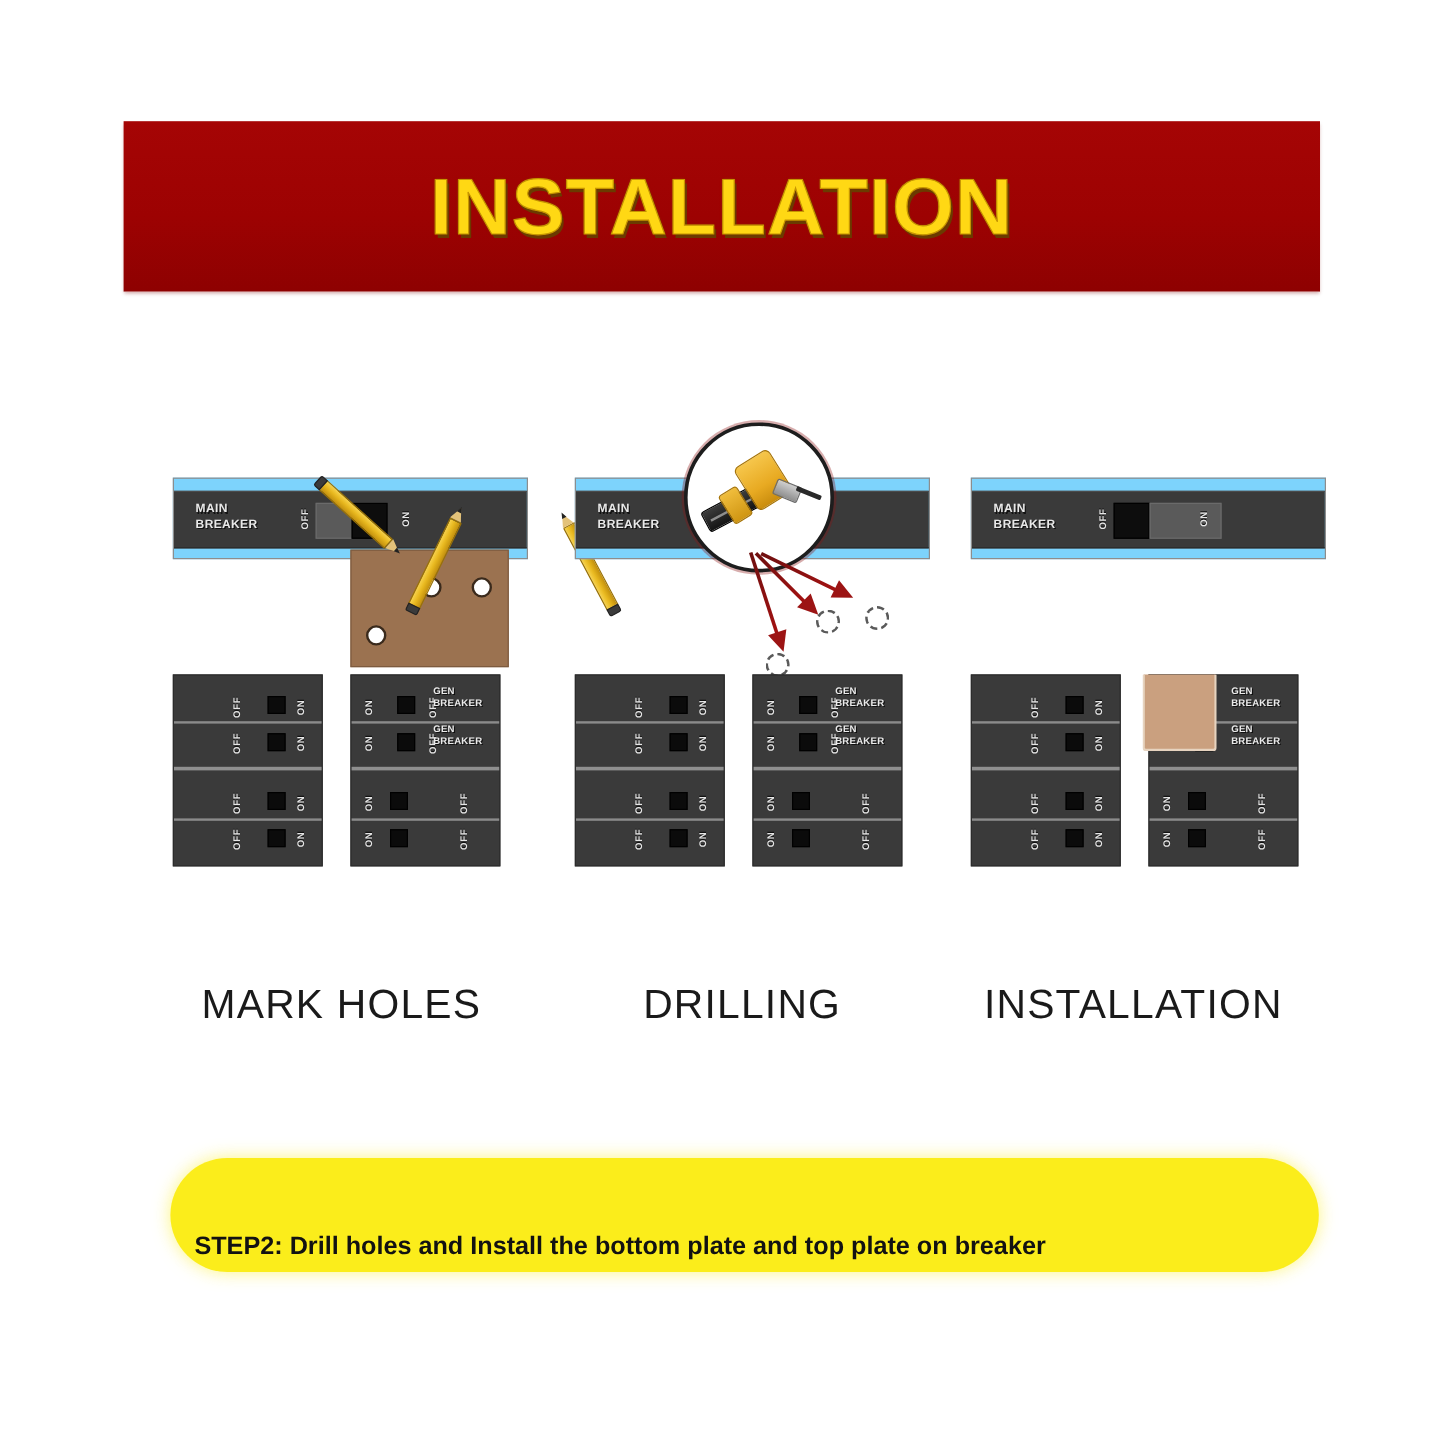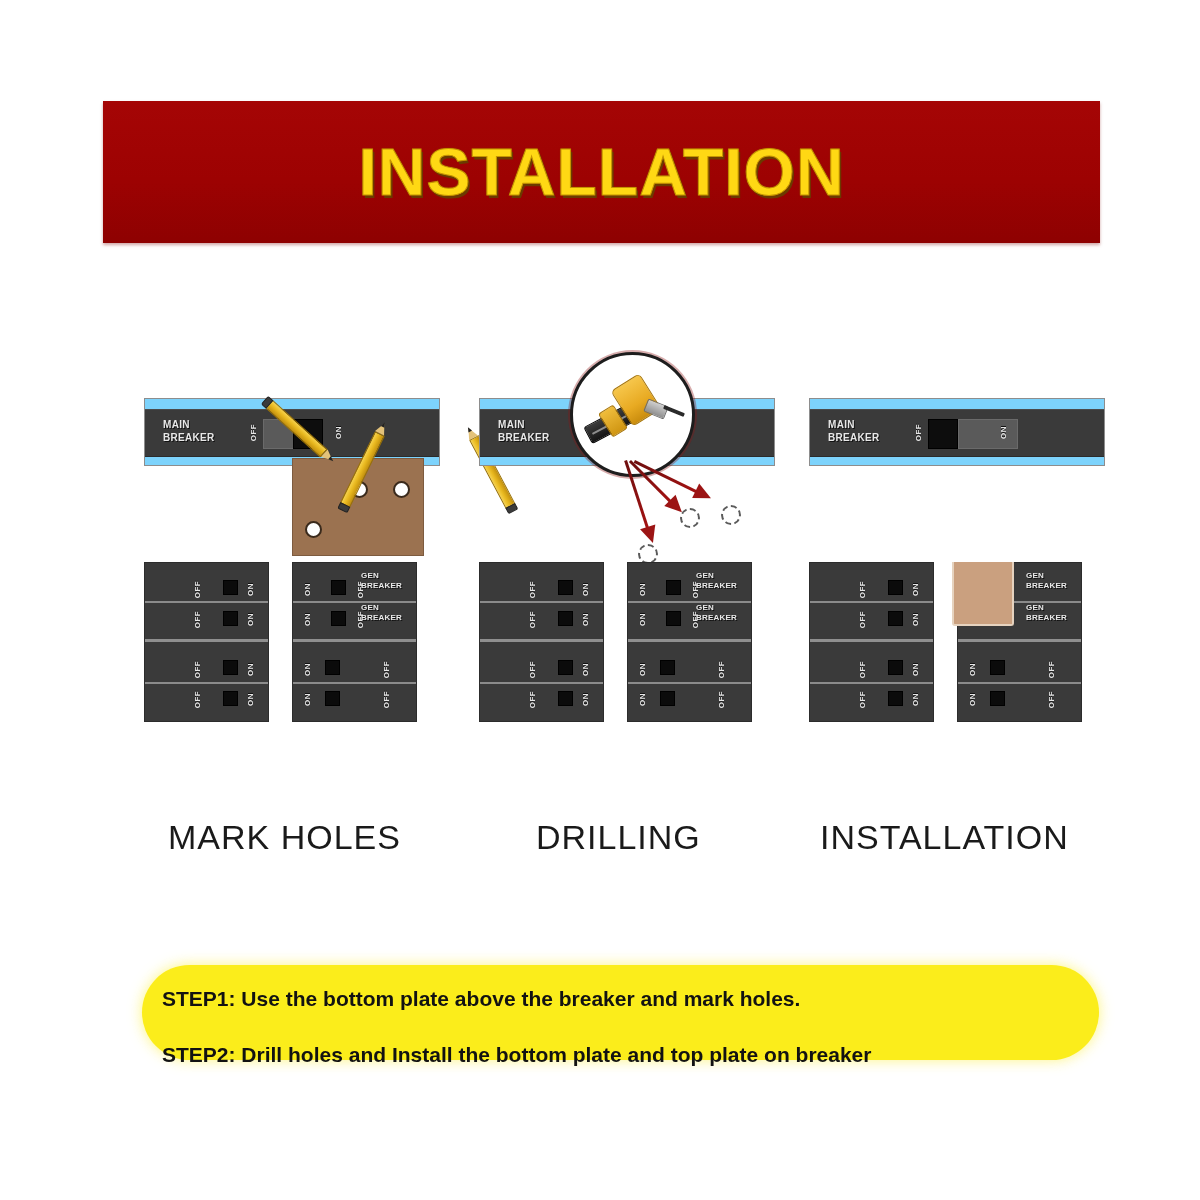--- a/index.html
+++ b/index.html
@@ -222,21 +222,21 @@
     position:absolute;left:142px;top:965px;width:957px;height:95px;
     background:#fbed1b;border-radius:48px;
     box-shadow:0 0 14px rgba(251,237,27,.55);
   }
   .step-line{
     position:absolute;left:20px;
     font-family:"Liberation Sans", sans-serif;
     font-weight:bold;font-size:21px;color:#121212;white-space:nowrap;
   }
   #step-line-0{top:22px;}
-  #step-line-1{top:62px;margin-top:16px;}
+  #step-line-1{top:62px;}
 </style>
 </head>
 <body>
 
 <div id="header-banner">
   <div id="header-title">INSTALLATION</div>
 </div>
 
 <div id="diagram-stage">
 
@@ -485,15 +485,14 @@
 
     <div id="plate-install-foot"></div>
   </div>
 </div>
 
 <div class="caption" id="caption-0">MARK HOLES</div>
 <div class="caption" id="caption-1">DRILLING</div>
 <div class="caption" id="caption-2">INSTALLATION</div>
 
 <div id="steps-banner">
-  <div class="step-line" id="step-line-0">STEP1: Use the bottom plate above the breaker and mark holes.</div>
   <div class="step-line" id="step-line-1">STEP2: Drill holes and Install the bottom plate and top plate on breaker</div>
 </div>
 
 </body></html>

